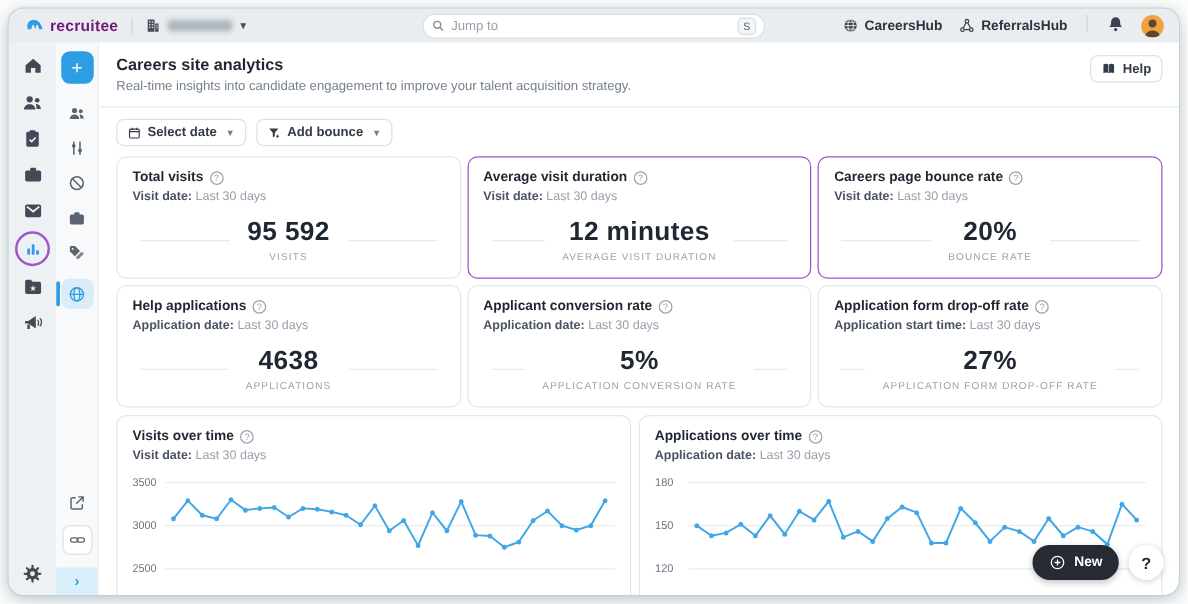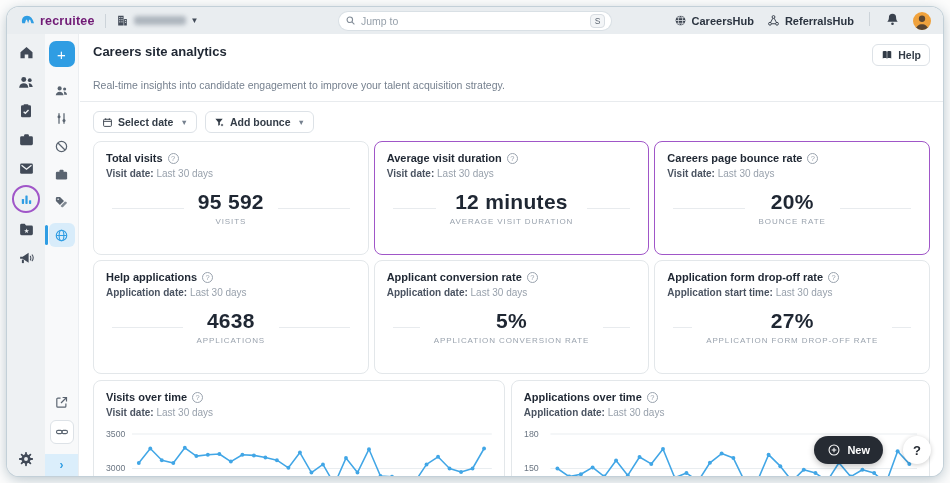--- a/index.html
+++ b/index.html
@@ -52,48 +52,48 @@
   .side-bottom { margin-top:auto; display:flex; flex-direction:column; align-items:center; gap:10px; width:100%; }
   .link-box { width:24px; height:24px; background:#fff; border:1px solid #dde2e7; border-radius:6px;
               display:flex; align-items:center; justify-content:center; color:#5a6470; cursor:pointer; }
   .collapse-strip { width:100%; height:22px; background:#dbeefb; display:flex; align-items:center; justify-content:center;
                     color:#2f9de3; font-size:12px; font-weight:bold; cursor:pointer; }
 
   
   .main { position:absolute; left:73px; top:27px; right:0; bottom:0; background:#fff; padding:0 13px; overflow:hidden; }
   .page-head { display:flex; justify-content:space-between; align-items:flex-start; padding-top:10px; }
   .page-title { font-size:13px; font-weight:bold; color:#1f2733; }
-  .page-sub { font-size:10.5px; color:#76818f; margin-top:20px; }
+  .page-sub { font-size:10.5px; color:#76818f; margin-top:4px; }
   .btn { display:inline-flex; align-items:center; gap:5px; background:#fff; border:1px solid #dde2e7;
          border-radius:6px; padding:4px 8px; font-size:10.5px; font-weight:bold; color:#333c47; cursor:pointer; }
   .hr { border-top:1px solid #e8ebee; margin:10px -13px 0; }
   .filter-row { display:flex; gap:8px; padding:9px 0 8px; }
   .caret2 { font-size:7.5px; color:#76818f; margin-left:2px; }
 
   .cards { display:grid; grid-template-columns:repeat(3,1fr); gap:5px; }
-  .card { background:#fff; border:1px solid #e3e7ea; border-radius:8px; padding:10px 12px 28px; min-height:85px; cursor:pointer; }
+  .card { background:#fff; border:1px solid #e3e7ea; border-radius:8px; padding:10px 12px 12px; min-height:85px; cursor:pointer; }
   .card.hl { border:1.5px solid #a056c8; }
   .card-title-row { display:flex; align-items:center; gap:5px; }
   .card-title { font-size:11px; font-weight:bold; color:#1f2733; }
   .help-dot { width:11px; height:11px; border:1px solid #9aa3ae; border-radius:50%; color:#9aa3ae;
               font-size:7.5px; display:inline-flex; align-items:center; justify-content:center; flex:none; cursor:pointer; }
   .card-date { margin-top:4px; font-size:10px; color:#98a1ac; }
   .card-date b { color:#4a5361; font-weight:bold; }
   .value-wrap { display:flex; align-items:center; gap:14px; margin-top:11px; padding:0 6px; }
   .vline { flex:1; height:1px; background:#e8ebee; }
   .val-col { text-align:center; }
   .big-val { font-size:21px; font-weight:bold; color:#1f2733; letter-spacing:.3px; white-space:nowrap;text-align:center; }
   .val-cap { margin-top:3px; font-size:8px; color:#9aa3ae; letter-spacing:.9px; white-space:nowrap; }
 
   .charts { display:grid; grid-template-columns:49.2% 1fr; gap:6px; margin-top:6px; }
   .chart-card { background:#fff; border:1px solid #e3e7ea; border-radius:8px; padding:10px 12px; height:175px; }
   .chart-card svg { width:100%; height:122px; margin-top:8px; display:block; }
 
   
-  .fab-row { position:absolute; right:12px; bottom:12px; display:flex; align-items:center; gap:20px; z-index:9; }
+  .fab-row { position:absolute; right:12px; bottom:12px; display:flex; align-items:center; gap:8px; z-index:9; }
   .new-btn { display:flex; align-items:center; gap:6px; background:#262b33; color:#fff; border-radius:16px;
              padding:7px 13px; font-size:11px; font-weight:bold; cursor:pointer; box-shadow:0 2px 6px rgba(0,0,0,.25); }
   .q-btn { width:28px; height:28px; border-radius:50%; background:#fff; color:#262b33; font-size:13px; font-weight:bold;
            display:flex; align-items:center; justify-content:center; box-shadow:0 1px 5px rgba(0,0,0,.2); cursor:pointer; }
 </style>
 </head>
 <body>
 
 <div class="window">
 

